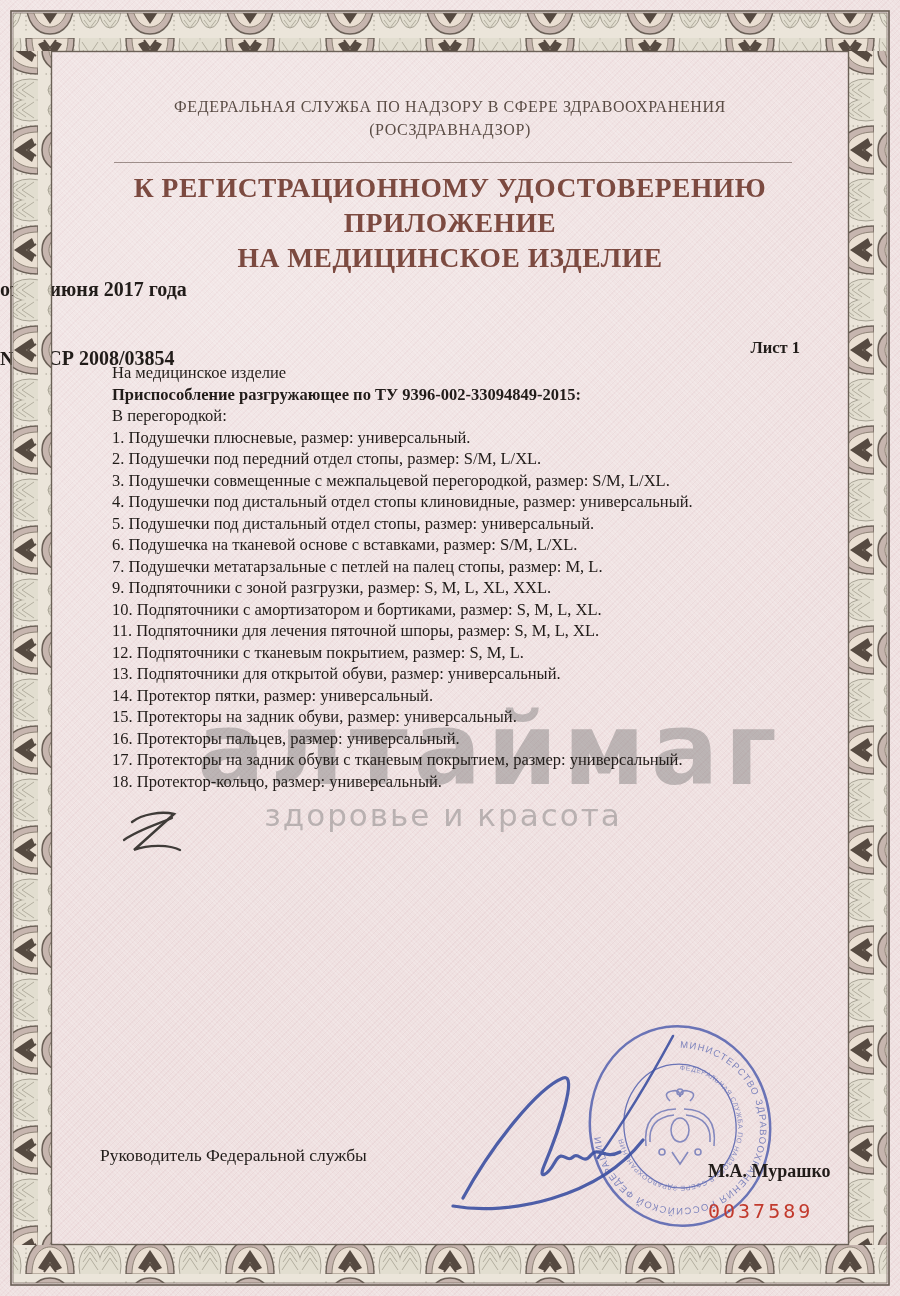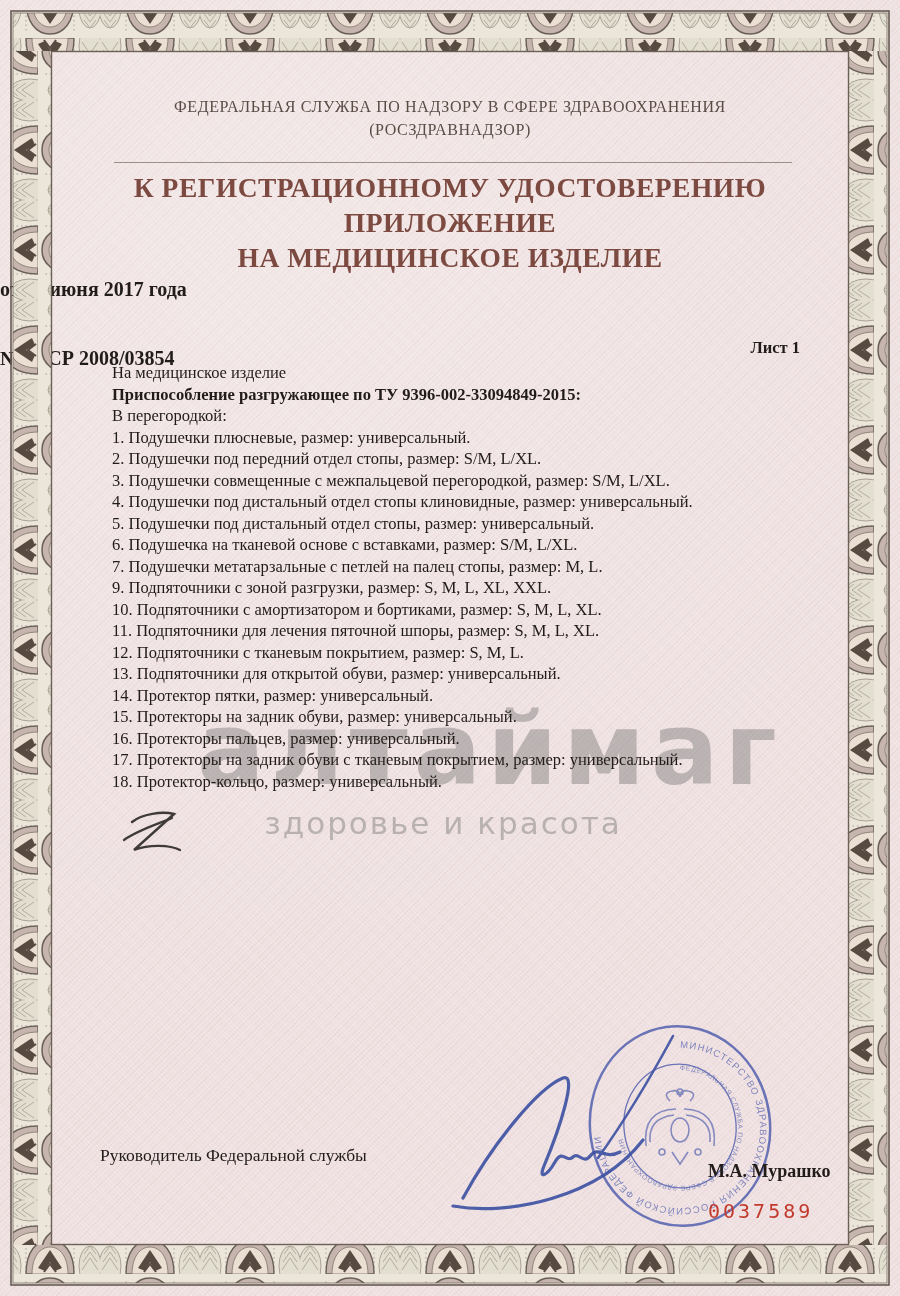--- a/index.html
+++ b/index.html
@@ -16,21 +16,21 @@
   .border{position:absolute;left:0;top:0;z-index:3;pointer-events:none;}
 
   .wm-brand{
     position:absolute;top:700px;left:110px;width:760px;text-align:center;z-index:1;
     font-family:"DejaVu Sans",sans-serif;font-weight:bold;font-size:100px;line-height:1;
     letter-spacing:6px;color:var(--c-watermark-gray,#6f6f6f);opacity:.40;
   }
   .wm-tag{
     position:absolute;top:797px;left:118px;width:650px;text-align:center;z-index:1;
     font-family:"DejaVu Sans",sans-serif;font-size:31px;letter-spacing:2px;
-    color:var(--c-watermark-gray,#6f6f6f);opacity:.42;margin-top:8px;
+    color:var(--c-watermark-gray,#6f6f6f);opacity:.42;
   }
 
   .header{
     position:absolute;top:95px;left:62px;right:62px;text-align:center;z-index:2;
     color:var(--c-header-ink,#5a4c45);font-size:16px;line-height:23px;letter-spacing:.6px;
   }
   .rule{position:absolute;top:162px;left:114px;right:108px;z-index:2;
     border-top:1.5px solid rgba(102,84,76,.6);}
 
   .title{

